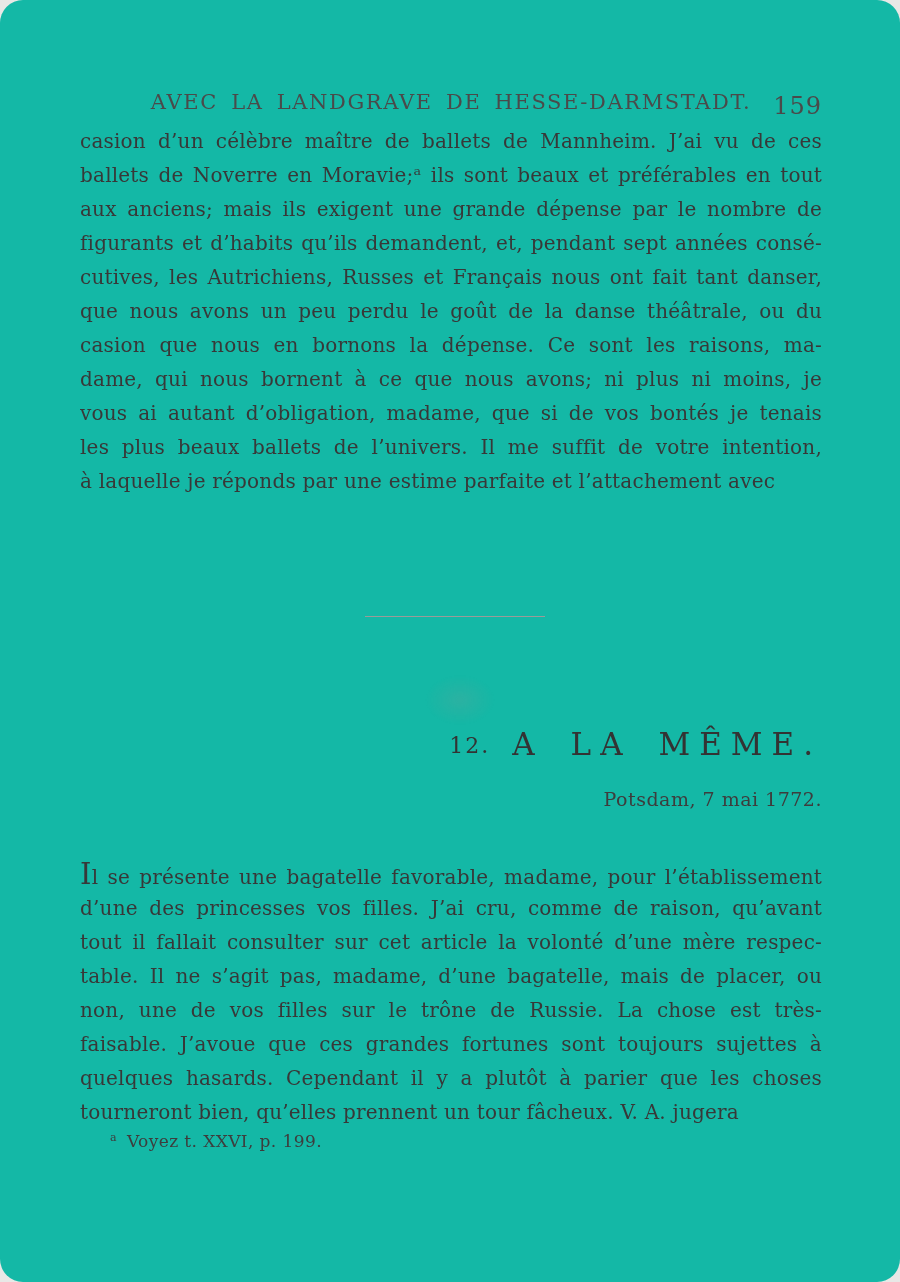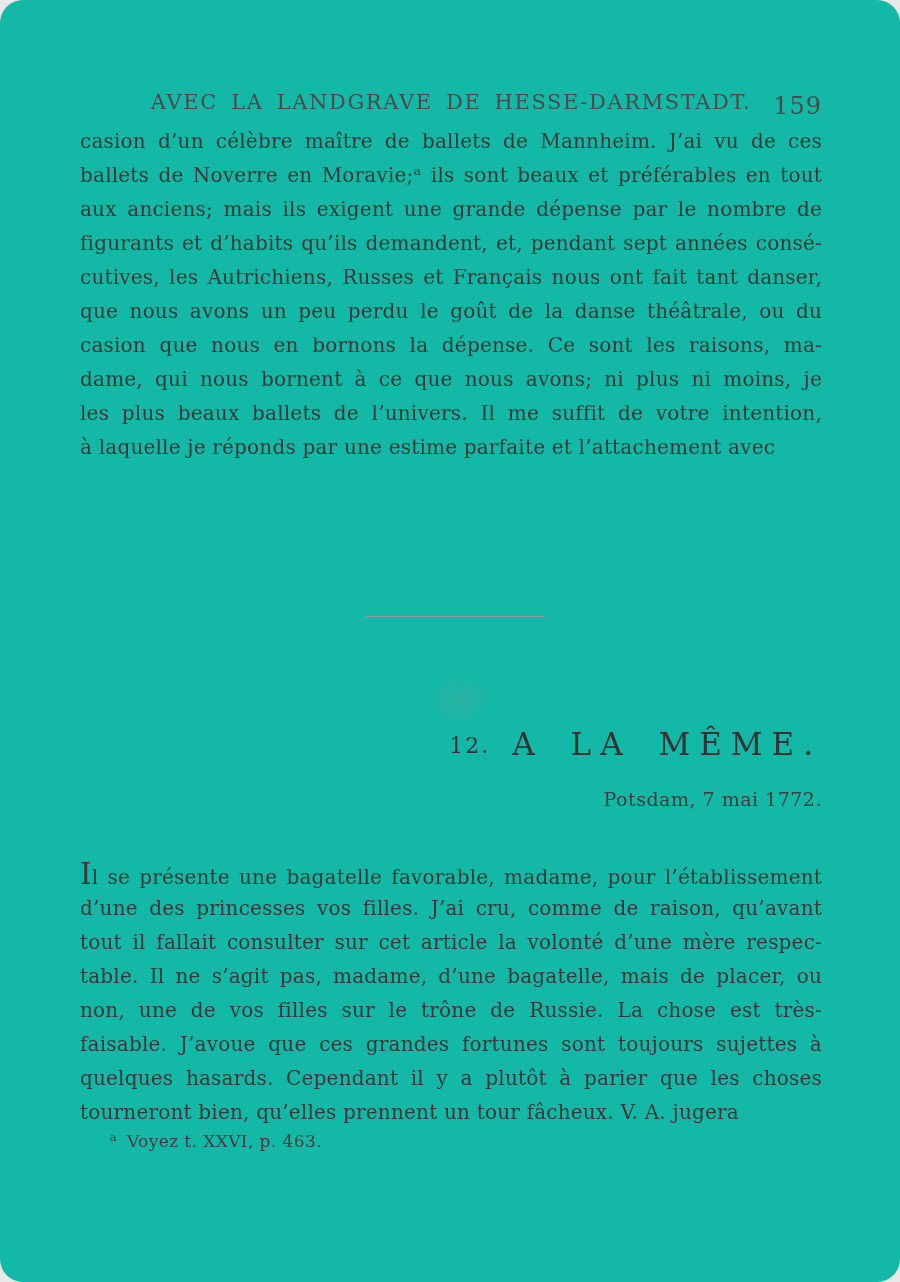--- a/index.html
+++ b/index.html
@@ -156,20 +156,21 @@
 
   <div class="para letter1">
       <div class="tline">casion d’un célèbre maître de ballets de Mannheim. J’ai vu de ces</div>
       <div class="tline">ballets de Noverre en Moravie;ᵃ ils sont beaux et préférables en tout</div>
       <div class="tline">aux anciens; mais ils exigent une grande dépense par le nombre de</div>
       <div class="tline">figurants et d’habits qu’ils demandent, et, pendant sept années consé-</div>
       <div class="tline">cutives, les Autrichiens, Russes et Français nous ont fait tant danser,</div>
       <div class="tline">que nous avons un peu perdu le goût de la danse théâtrale, ou du</div>
       <div class="tline">casion que nous en bornons la dépense.  Ce sont les raisons, ma-</div>
       <div class="tline">dame, qui nous bornent à ce que nous avons; ni plus ni moins, je</div>
+      <div class="tline">vous ai autant d’obligation, madame, que si de vos bontés je tenais</div>
       <div class="tline">les plus beaux ballets de l’univers.  Il me suffit de votre intention,</div>
       <div class="tline">à laquelle je réponds par une estime parfaite et l’attachement avec</div>
     </div>
 
   <div class="divider"></div>
 
   <div class="smudge"></div>
 
   <div class="section-heading">
     <span class="section-number">12.</span><span class="section-title">A LA MÊME.</span>
@@ -183,16 +184,16 @@
       <div class="tline">d’une des princesses vos filles.  J’ai cru, comme de raison, qu’avant</div>
       <div class="tline">tout il fallait consulter sur cet article la volonté d’une mère respec-</div>
       <div class="tline">table.  Il ne s’agit pas, madame, d’une bagatelle, mais de placer, ou</div>
       <div class="tline">non, une de vos filles sur le trône de Russie.  La chose est très-</div>
       <div class="tline">faisable.  J’avoue que ces grandes fortunes sont toujours sujettes à</div>
       <div class="tline">quelques hasards.  Cependant il y a plutôt à parier que les choses</div>
       <div class="tline">tourneront bien, qu’elles prennent un tour fâcheux.  V. A. jugera</div>
     </div>
 
   <div class="footnote">
-    <sup>a</sup><span>Voyez t. XXVI, p. 463.</span>
+    <sup>a</sup><span>Voyez t. XXVI, p. 199.</span>
   </div>
 
 </div>
 
 </body></html>

